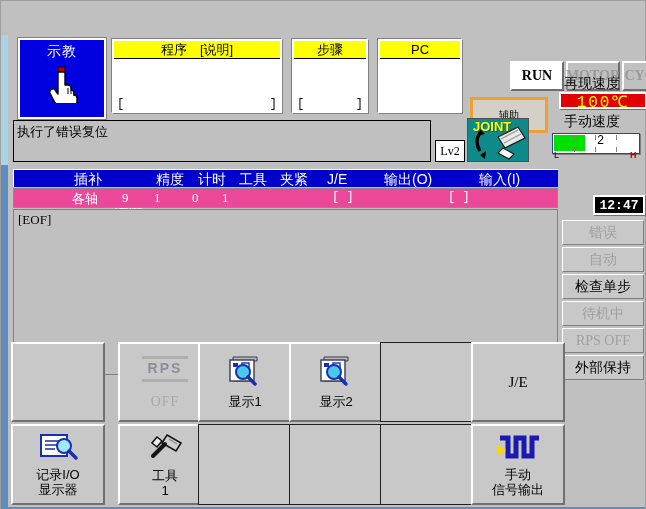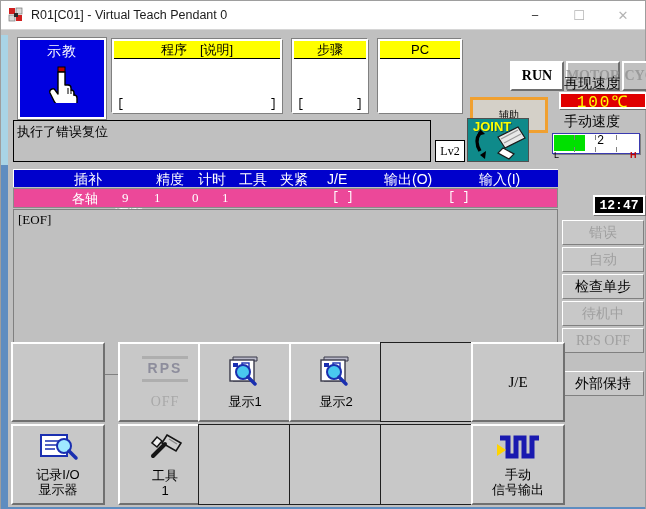--- a/index.html
+++ b/index.html
@@ -192,37 +192,20 @@
     font-family:"Liberation Serif",serif;}
   .ficon{margin-bottom:3px;}
   .flabel{white-space:nowrap;}
   .jecell{font-size:15px;font-family:"Liberation Serif",serif;}
 </style>
 </head>
 <body>
 
 <div class="win">
 
-  <div class="titlebar">
-    <div class="title-icon">
-      <svg width="18" height="18" viewBox="0 0 18 18">
-        <rect x="2" y="2" width="6" height="6" fill="#cf1f1f"></rect>
-        <rect x="9" y="2" width="6" height="6" fill="#d8d8d8" stroke="#777" stroke-width="0.7"></rect>
-        <rect x="2" y="9" width="6" height="6" fill="#d8d8d8" stroke="#777" stroke-width="0.7"></rect>
-        <rect x="9" y="9" width="6" height="6" fill="#cf1f1f"></rect>
-        <rect x="7" y="7" width="4" height="4" fill="#2a2a2a"></rect>
-      </svg>
-    </div>
-    <div class="title-text">R01[C01] - Virtual Teach Pendant 0</div>
-    <div class="win-btns">
-      <div class="win-btn">−</div>
-      <div class="win-btn dis">☐</div>
-      <div class="win-btn dis">✕</div>
-    </div>
-  </div>
 
   <div class="client">
     <div class="rail-left"></div>
     <div class="rail-left-lt"></div>
     <div class="rail-bottom"></div>
 
     <div class="topzone">
 
       <div class="teach-btn">
         <div class="lbl">示教</div>
@@ -331,21 +314,21 @@
       <div>[EOF]</div>
     </div>
 
     <div class="clock">12:47</div>
 
     <div class="statbtn dim" style="top:185px;">错误</div>
     <div class="statbtn dim" style="top:212px;">自动</div>
     <div class="statbtn" style="top:239px;">检查单步</div>
     <div class="statbtn dim" style="top:266px;">待机中</div>
     <div class="statbtn dim" style="top:293px;font-family:'Liberation Serif',serif;">RPS OFF</div>
-    <div class="statbtn" style="top:320px;margin-top:16px;">外部保持</div>
+    <div class="statbtn" style="top:320px;">外部保持</div>
 
     <div class="fnzone">
 
       <div class="fncol" style="left:3px;">
         <div class="fcell top"></div>
         <div class="fcell bot">
           <div class="ficon">
             <svg width="44" height="30" viewBox="0 0 44 30">
               <rect x="5" y="3" width="26" height="21" fill="#ffffff" stroke="#1a2fb0" stroke-width="2"></rect>
               <path d="M9 9 h16 M9 13 h16 M9 17 h10" stroke="#1a2fb0" stroke-width="1.6"></path>

